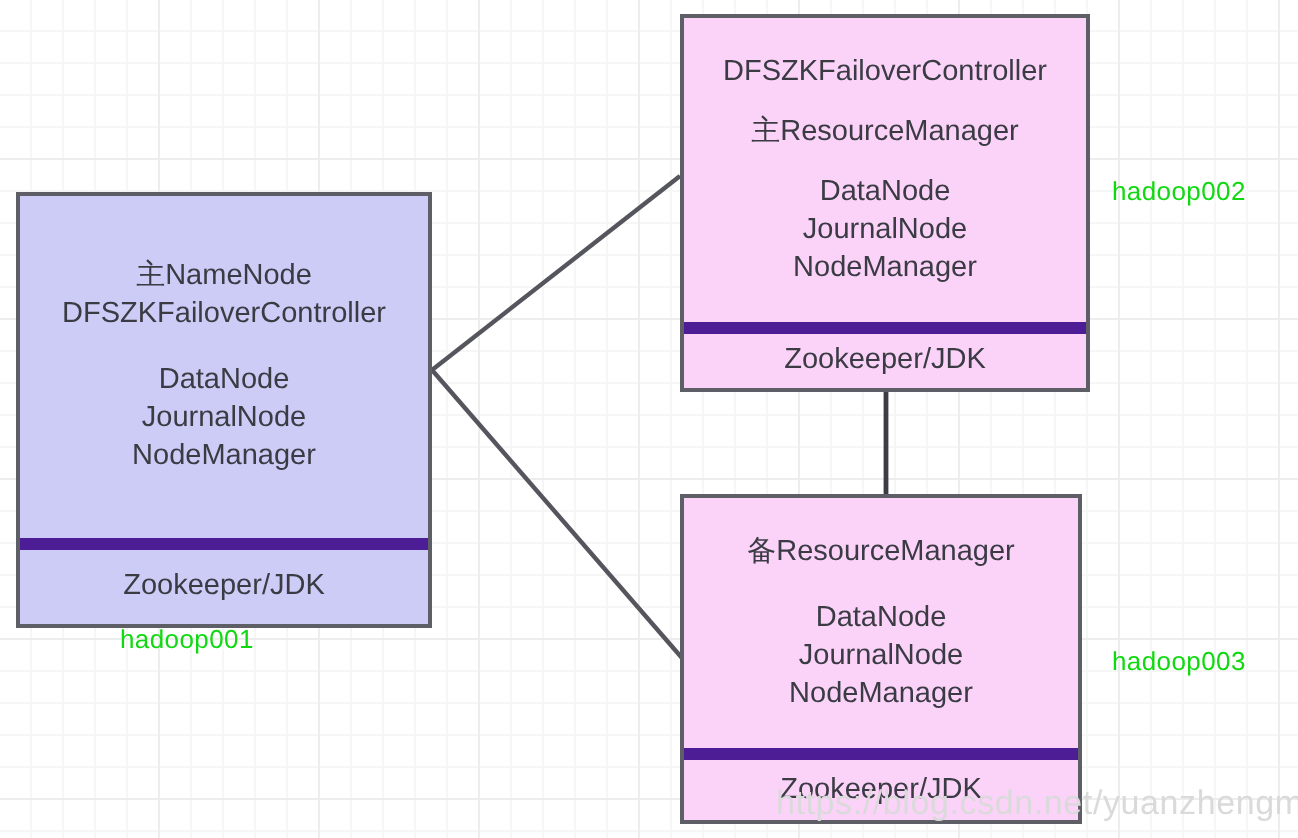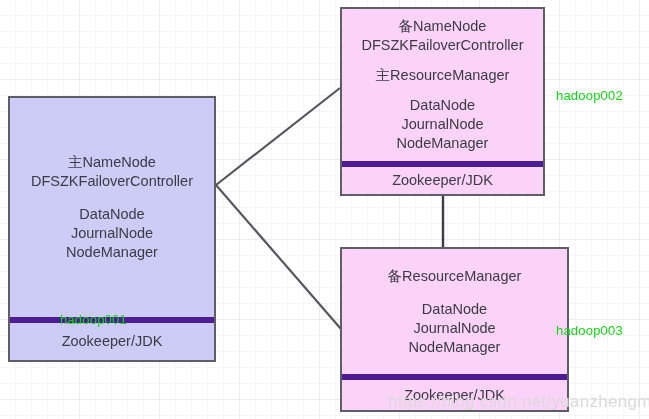--- a/index.html
+++ b/index.html
@@ -98,23 +98,23 @@
   .watermark {
     position: absolute;
     font-size: 17px;
     color: #dadada;
     white-space: nowrap;
     letter-spacing: 0.3px;
     font-family: "Liberation Sans", sans-serif;
   }
 
   
-  #node-hadoop001 { left: 8px;   top: 96px;  width: 208px; height: 266px; }
+  #node-hadoop001 { left: 8px;   top: 96px;  width: 208px; height: 218px; }
   #node-hadoop002 { left: 340px; top: 7px;   width: 205px; height: 189px; }
-  #node-hadoop003 { left: 340px; top: 247px; width: 229px; height: 165px; }
+  #node-hadoop003 { left: 340px; top: 247px; width: 201px; height: 165px; }
 
   #node-hadoop001 .footer { height: 37px; }
   #node-hadoop002 .footer { height: 27px; }
   #node-hadoop003 .footer { height: 30px; }
 
   #label-hadoop001 { left: 60px;  top: 312px; }
   #label-hadoop002 { left: 556px; top: 88px; }
   #label-hadoop003 { left: 556px; top: 323px; text-align: right; }
 
   #wm { left: 388px; top: 392px; }
@@ -139,21 +139,20 @@
       <div class="line">JournalNode</div>
       <div class="line">NodeManager</div>
     </div>
     <div class="footer">
       <div class="line">Zookeeper/JDK</div>
     </div>
   </div>
 
   <div class="node pink" id="node-hadoop002">
     <div class="body">
-      <div class="line">备NameNode</div>
       <div class="line">DFSZKFailoverController</div>
       <div class="gap-sm"></div>
       <div class="line">主ResourceManager</div>
       <div class="gap-sm"></div>
       <div class="line">DataNode</div>
       <div class="line">JournalNode</div>
       <div class="line">NodeManager</div>
     </div>
     <div class="footer">
       <div class="line">Zookeeper/JDK</div>

